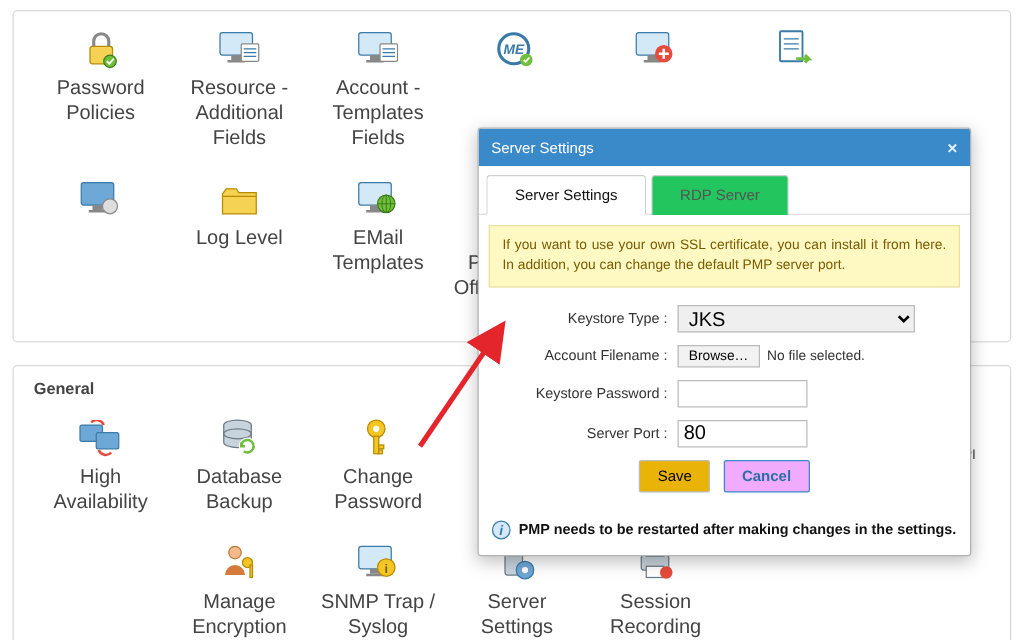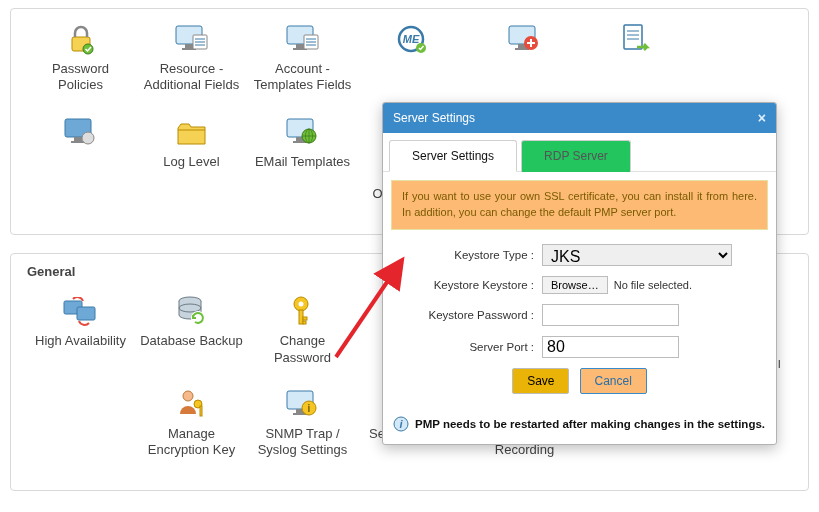--- a/index.html
+++ b/index.html
@@ -36,21 +36,21 @@
     cursor: pointer;
   }
   .cell .icon-wrap {
     height: 36px;
     display: flex;
     align-items: flex-end;
     justify-content: center;
     margin-bottom: 6px;
   }
   .cell .label {
-    font-size: 13px;
+    font-size: 16px;
     color: #444;
     line-height: 1.25;
     padding: 0 4px;
     text-align: center;
   }
   svg { display: block; }
 
   
   .dialog {
     position: absolute;
@@ -96,21 +96,21 @@
     border-radius: 3px 3px 0 0;
     position: relative;
     top: 1px;
   }
   .tab.active {
     background: #fff;
     color: #111;
     border-bottom: 1px solid #fff;
   }
   .info-strip {
-    background: #fdba74;
+    background: #fef9c3;
     border: 1px solid #e8dfa2;
     margin: 8px 8px 10px 8px;
     padding: 8px 10px;
     color: #7a5b00;
     font-size: 11px;
     line-height: 1.45;
     text-align: justify;
   }
   .form { padding: 4px 14px 10px 14px; }
   .frow {
@@ -126,34 +126,34 @@
     font-size: 11.5px;
   }
   .fcontrol { flex: 1; display: flex; align-items: center; gap: 6px; }
   select, input[type=text], input[type=password] {
     border: 1px solid #bcbcbc;
     height: 22px;
     padding: 2px 4px;
     font-size: 16px;
   }
   .sel-wide { width: 190px; }
-  .inp-med { width: 137px; }
+  .inp-med { width: 104px; }
   .btn {
     border: 1px solid #bcbcbc;
     background: #eab308;
     padding: 5px 14px;
     font-size: 12px;
     cursor: pointer;
     border-radius: 2px;
   }
   .btn-primary {
     border: 1px solid #3a89c9;
-    background: #fdba74;
+    background: #f0abfc;
     color: #2b6fa8;
-    font-weight: normal;
+    font-weight: bold;
   }
   .btn-row {
     text-align: center;
     margin: 6px 0 8px 0;
   }
   .restart-note {
     font-size: 11.5px;
     color: #111;
     margin: 4px 10px 12px 10px;
     display: flex;
@@ -450,21 +450,21 @@
   <div class="form">
     <div class="frow">
       <div class="flabel">Keystore Type  :</div>
       <div class="fcontrol">
         <select class="sel-wide">
           <option>JKS</option>
         </select>
       </div>
     </div>
     <div class="frow">
-      <div class="flabel">Keystore Keystore  :</div>
+      <div class="flabel">Account Filename  :</div>
       <div class="fcontrol">
         <button class="file-btn">Browse…</button>
         <span class="file-txt">No file selected.</span>
       </div>
     </div>
     <div class="frow">
       <div class="flabel">Keystore Password  :</div>
       <div class="fcontrol">
         <input type="password" class="inp-med" style="">
       </div>

